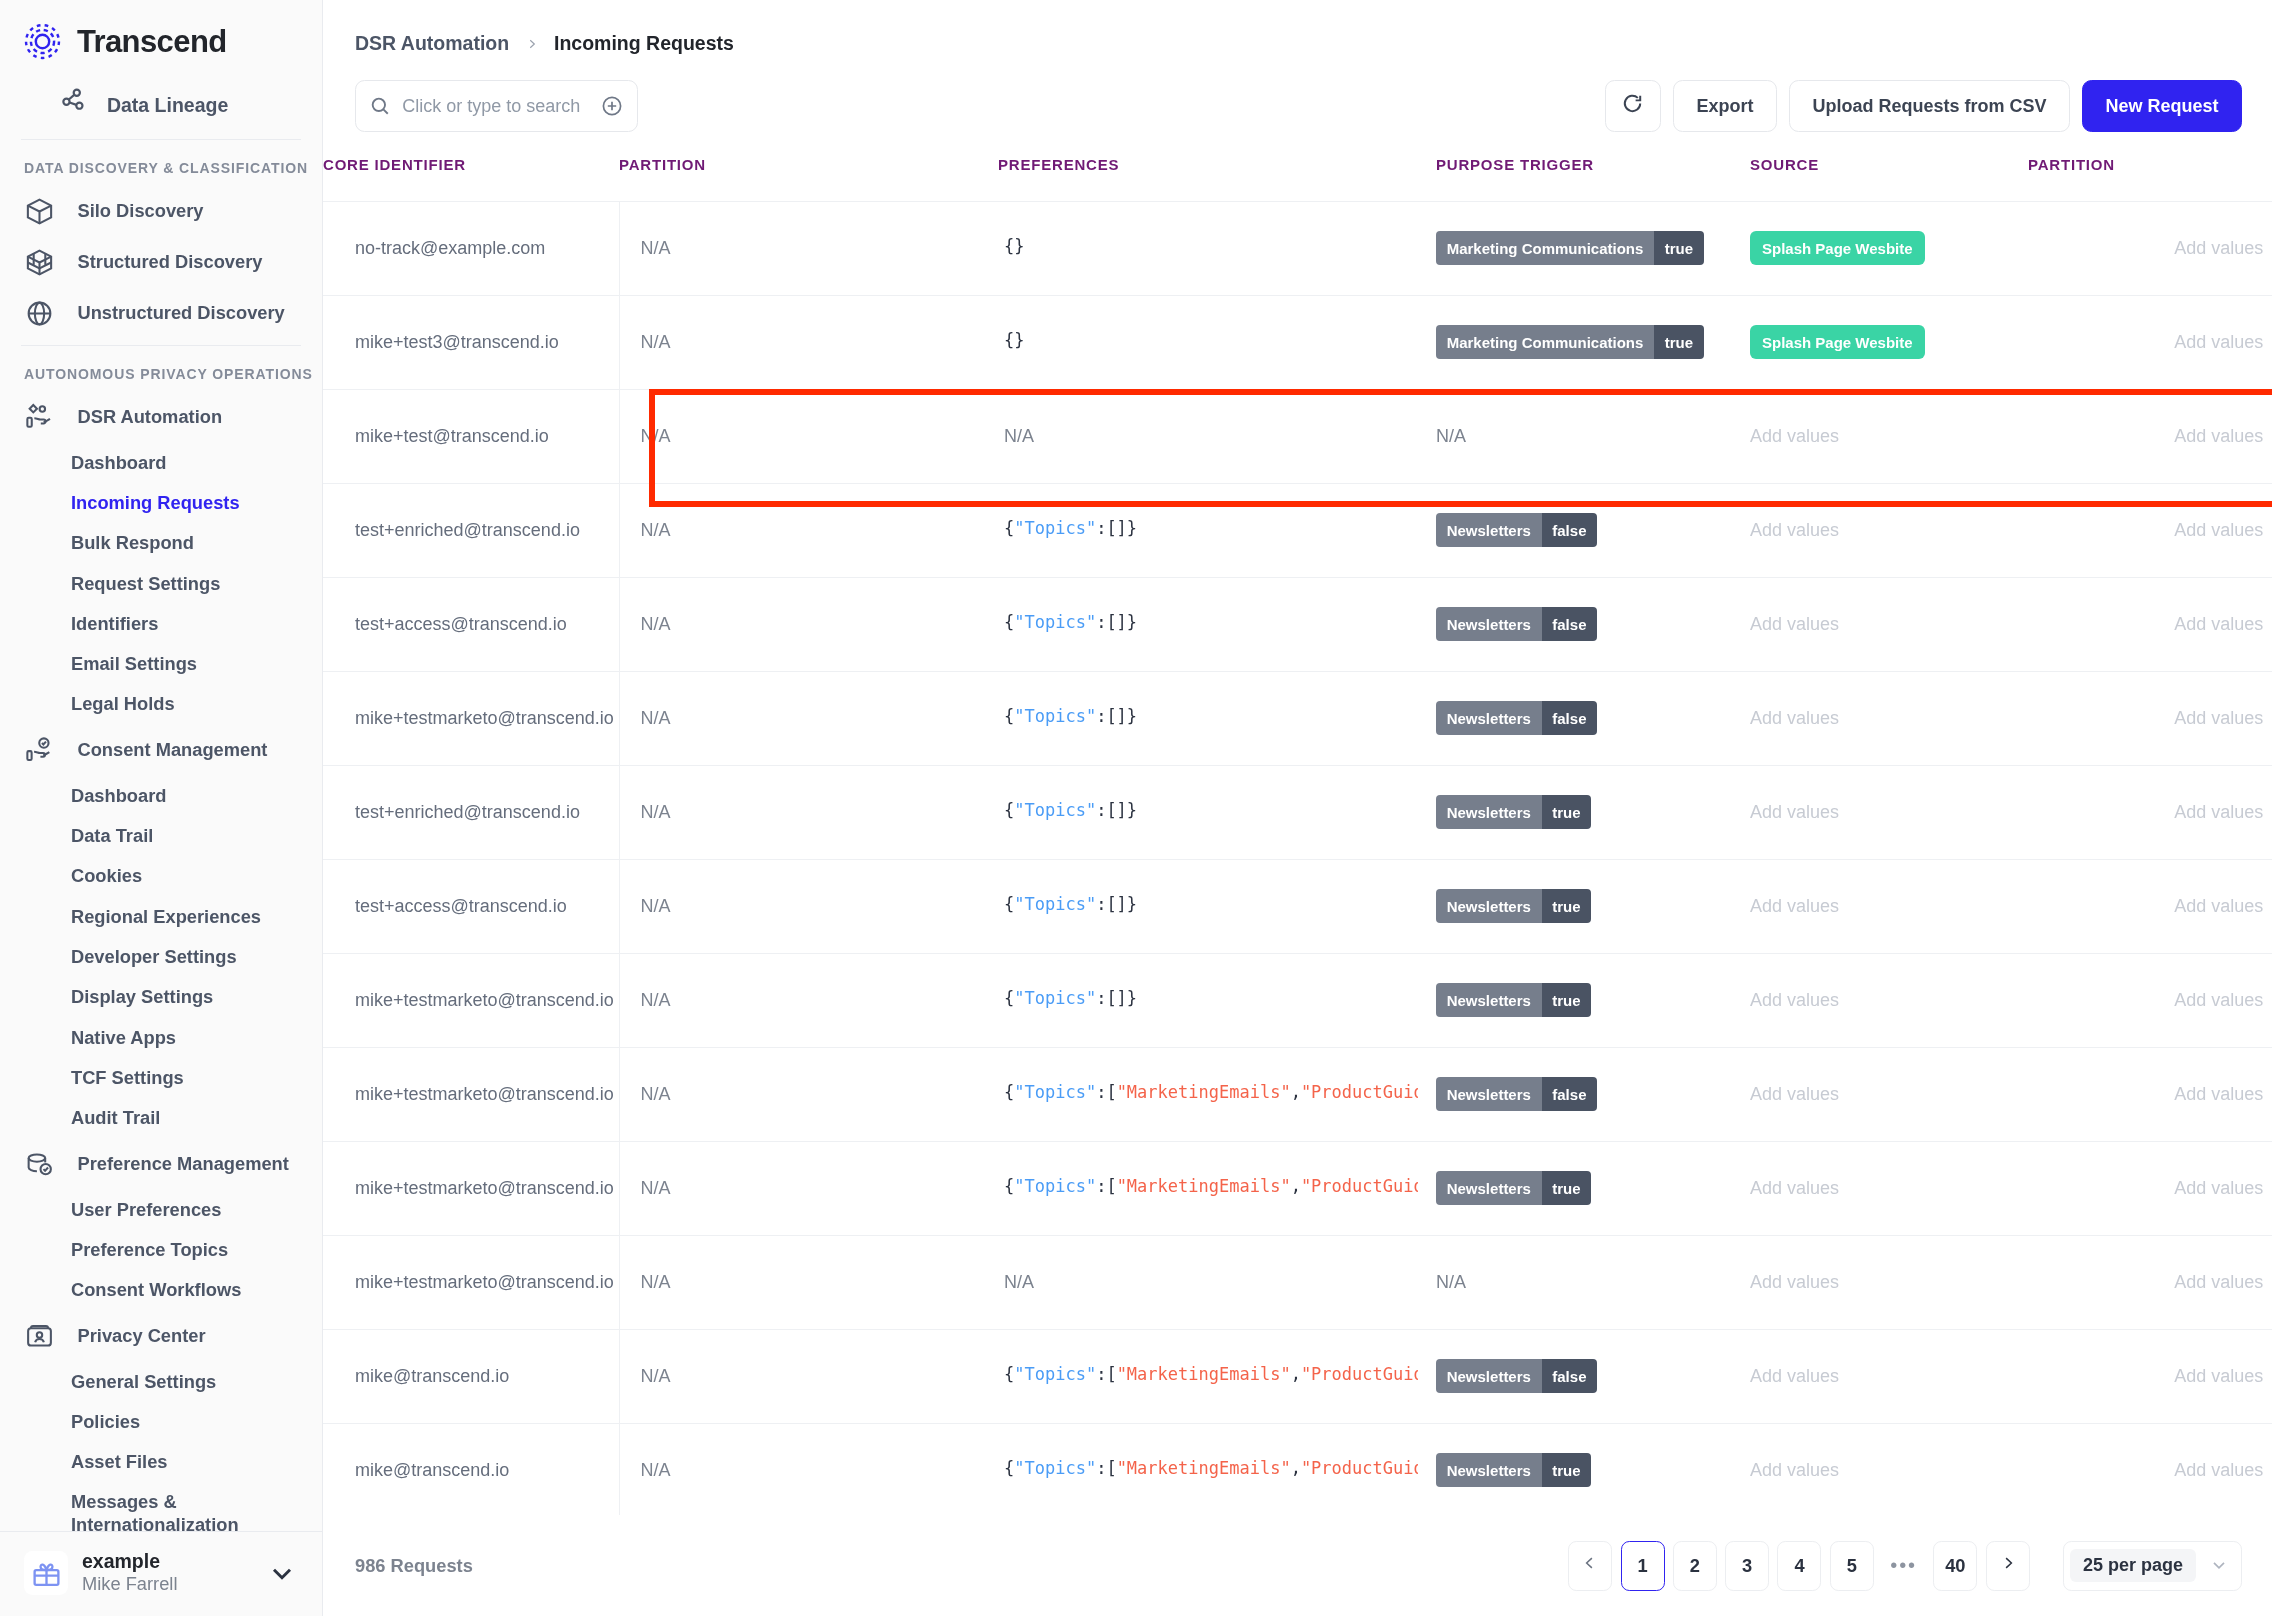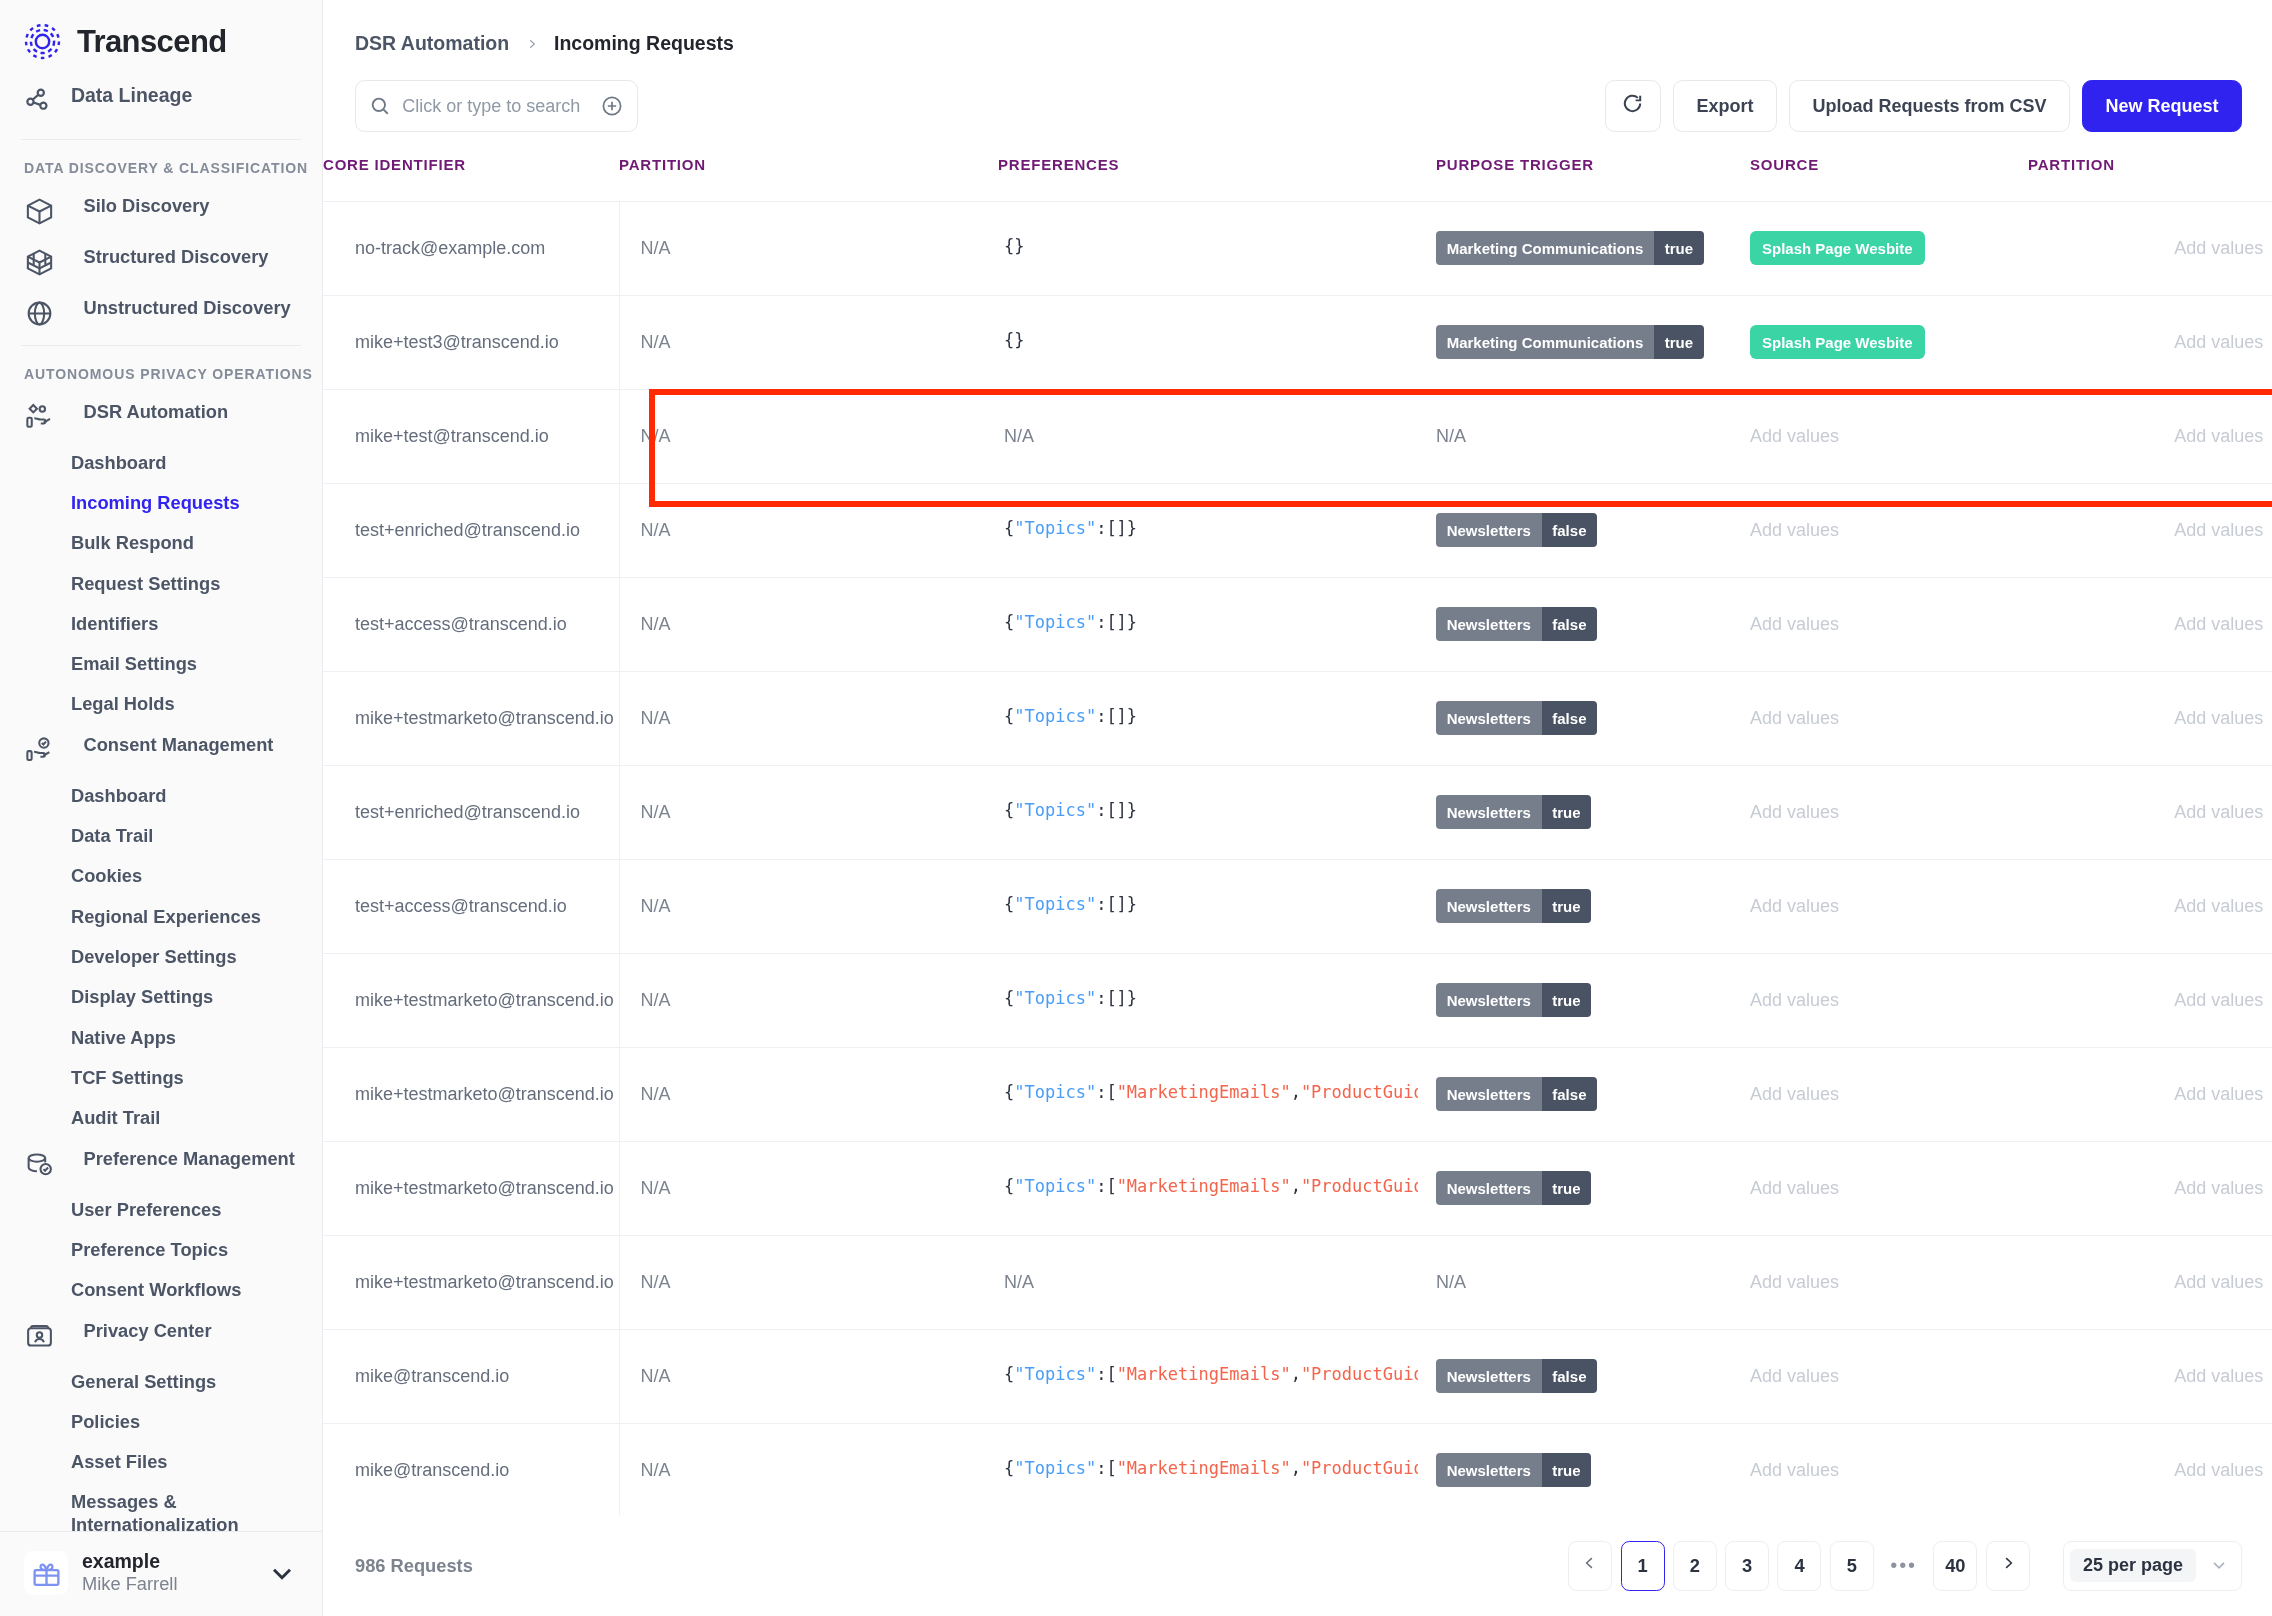--- a/index.html
+++ b/index.html
@@ -17,34 +17,34 @@
     background: #fafafa;
     border-right: 1.2px solid #e9ebef;
     position: relative;
     display: flex; flex-direction: column;
   }
   .sidebar-scroll { flex: 1 1 auto; overflow: hidden; padding-top: 16px; }
   .brand { display: flex; align-items: center; gap: 15.4px; padding: 6px 0 6px 22.5px; }
   .brand-logo { width: 39px; height: 39px; flex: 0 0 39px; }
   .brand-name { font-size: 31px; font-weight: 700; color: #22252b; letter-spacing: -0.6px; }
 
-  .nav-top { display: flex; align-items: flex-start; gap: 15.4px; padding: 16.6px 0 16.6px 22.5px; }
+  .nav-top { display: flex; align-items: flex-end; gap: 15.4px; padding: 16.6px 0 16.6px 22.5px; margin-left: 36px; }
   .nav-ico { width: 33px; height: 33px; flex: 0 0 33px; display:flex; align-items:center; justify-content:center; }
   .nav-ico svg { width: 31px; height: 31px; }
   .nav-top-label { font-size: 19.5px; font-weight: 700; color: #4c5566; }
 
   .divider { height: 1.2px; background: #e9ebef; margin: 6px 21px 0 21px; }
 
   .section-title {
     font-size: 14px; font-weight: 700; color: #848b99;
     letter-spacing: 0.9px; padding: 20px 0 9.5px 24px;
   }
 
   .nav-row {
-    display: flex; align-items: flex-start; gap: 28px;
+    display: flex; align-items: center; gap: 22px;
     padding: 9px 0 9px 22.5px; cursor: pointer;
   }
   .nav-row .lbl { font-size: 18.3px; font-weight: 700; color: #4c5566; line-height: 1.22; }
   .nav-sub { padding: 9px 0 9px 71px; cursor: pointer; }
   .nav-sub .lbl { font-size: 18.3px; font-weight: 700; color: #4c5566; line-height: 1.22; }
   .nav-sub.active .lbl { color: #3023f0; }
 
   .sidebar-footer {
     flex: 0 0 auto; border-top: 1.2px solid #e9ebef;
     padding: 18px 24px 20px 24px;

